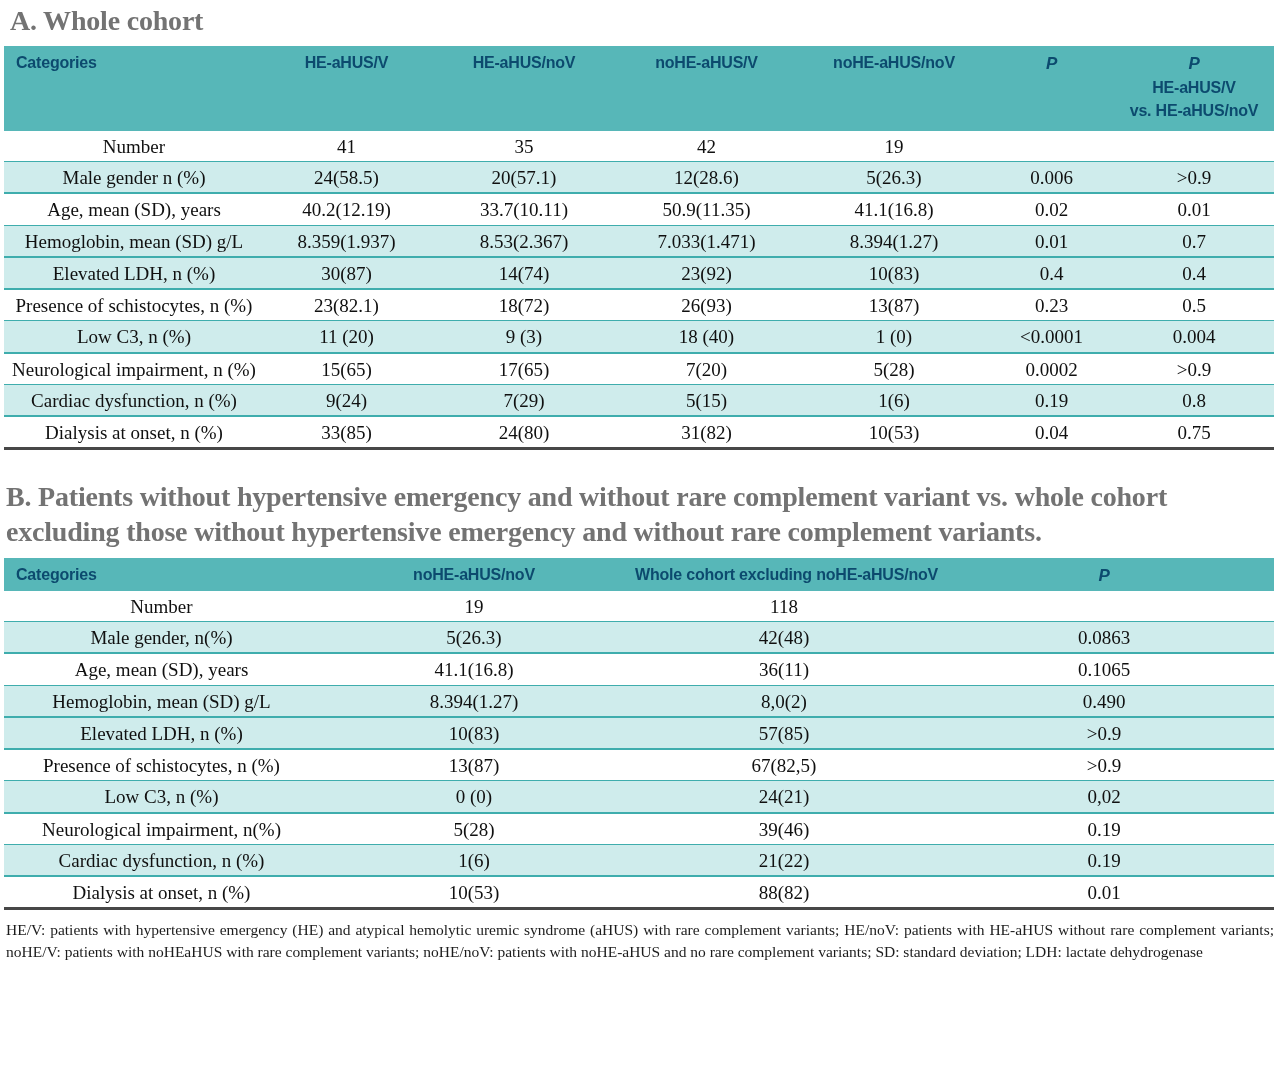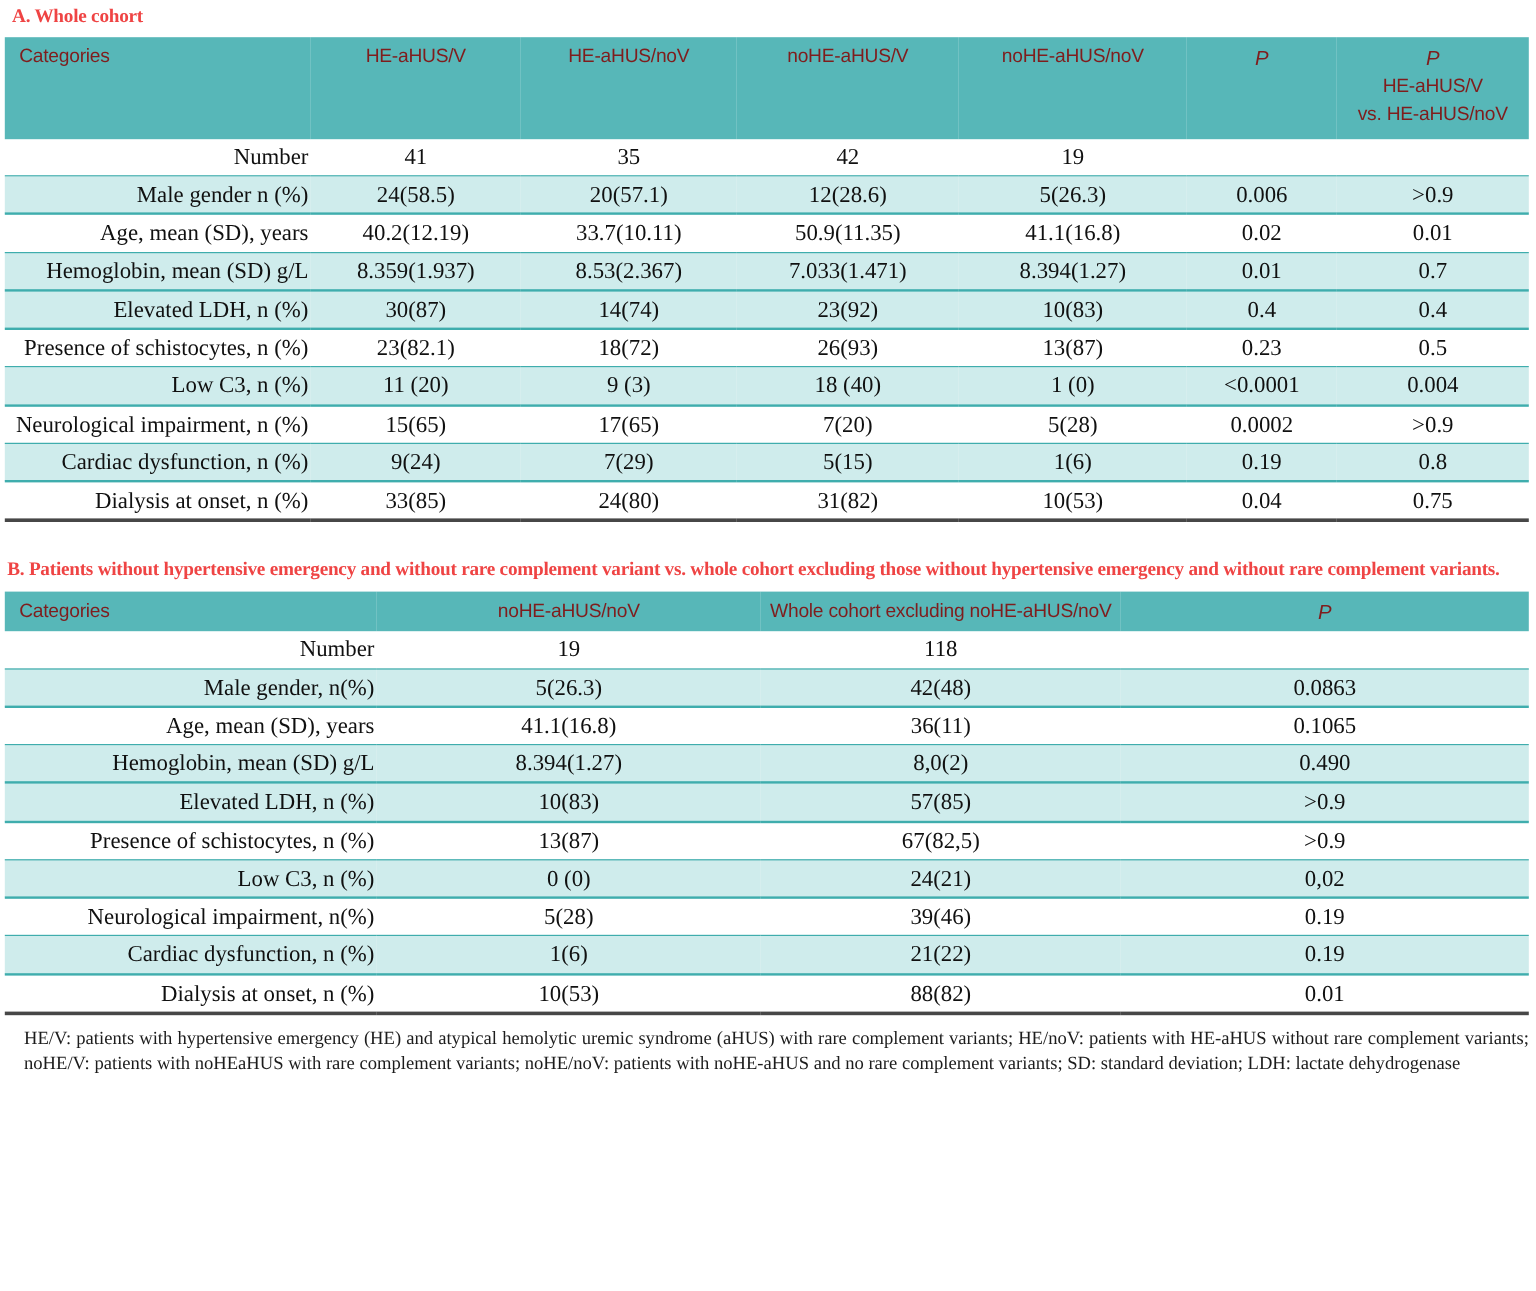--- a/index.html
+++ b/index.html
@@ -9,54 +9,54 @@
     --dark:#474747;
   }
   html,body{margin:0;padding:0;background:#fff;}
   body{
     width:1280px;height:1076px;box-sizing:border-box;
     padding:2px 6px 0 4px;
     font-family:"Liberation Serif", serif;
     color:#101010;
   }
   .section-title{
-    font-weight:bold;font-size:16px;line-height:1.24;
-    margin:2px 0 7px 6px;color:#ef4444;
+    font-weight:bold;font-size:28px;line-height:1.24;
+    margin:2px 0 7px 6px;color:#737373;
     letter-spacing:-0.2px;
   }
   .section-title.b{margin-top:30px;margin-bottom:8px;margin-left:2px;}
   table{
     border-collapse:collapse;width:100%;table-layout:fixed;
     border-bottom:3px solid var(--dark);
   }
   thead th{
-    background:var(--teal);color:#7f1d1d;
+    background:var(--teal);color:#0c4a6e;
     font-family:"Liberation Sans", sans-serif;
-    font-weight:normal;font-size:16px;letter-spacing:-0.2px;
+    font-weight:bold;font-size:16px;letter-spacing:-0.2px;
     vertical-align:top;padding-top:8px;text-align:center;
     white-space:nowrap;
     margin-top:16px;
   }
   thead th.cat{text-align:left;padding-left:12px;}
   #tableA thead tr{height:85px;}
   #tableB thead tr{height:33px;}
   td{
     font-size:19px;line-height:1.12;
     padding:5px 2px 4px;text-align:center;
   }
-  td.cat{text-align:right;padding-left:7px;}
+  td.cat{text-align:center;padding-left:7px;}
   tr.light td{
     background:var(--light);
     border-top:1px solid var(--line);
     border-bottom:2px solid var(--line);
   }
   .p-head{font-style:italic;font-size:17px;}
   .p-sub{white-space:pre-line;line-height:1.45;margin-top:2px;}
   .footnote{
-    margin-top:9px;margin-left:16px;
+    margin-top:9px;margin-left:2px;
     font-size:15.5px;line-height:1.38;color:#1c1c1c;
     text-align:justify;
     font-family:"Liberation Serif", serif;
   }
 </style>
 </head>
 <body>
 
 <div class="section-title">A. Whole cohort</div>
 

